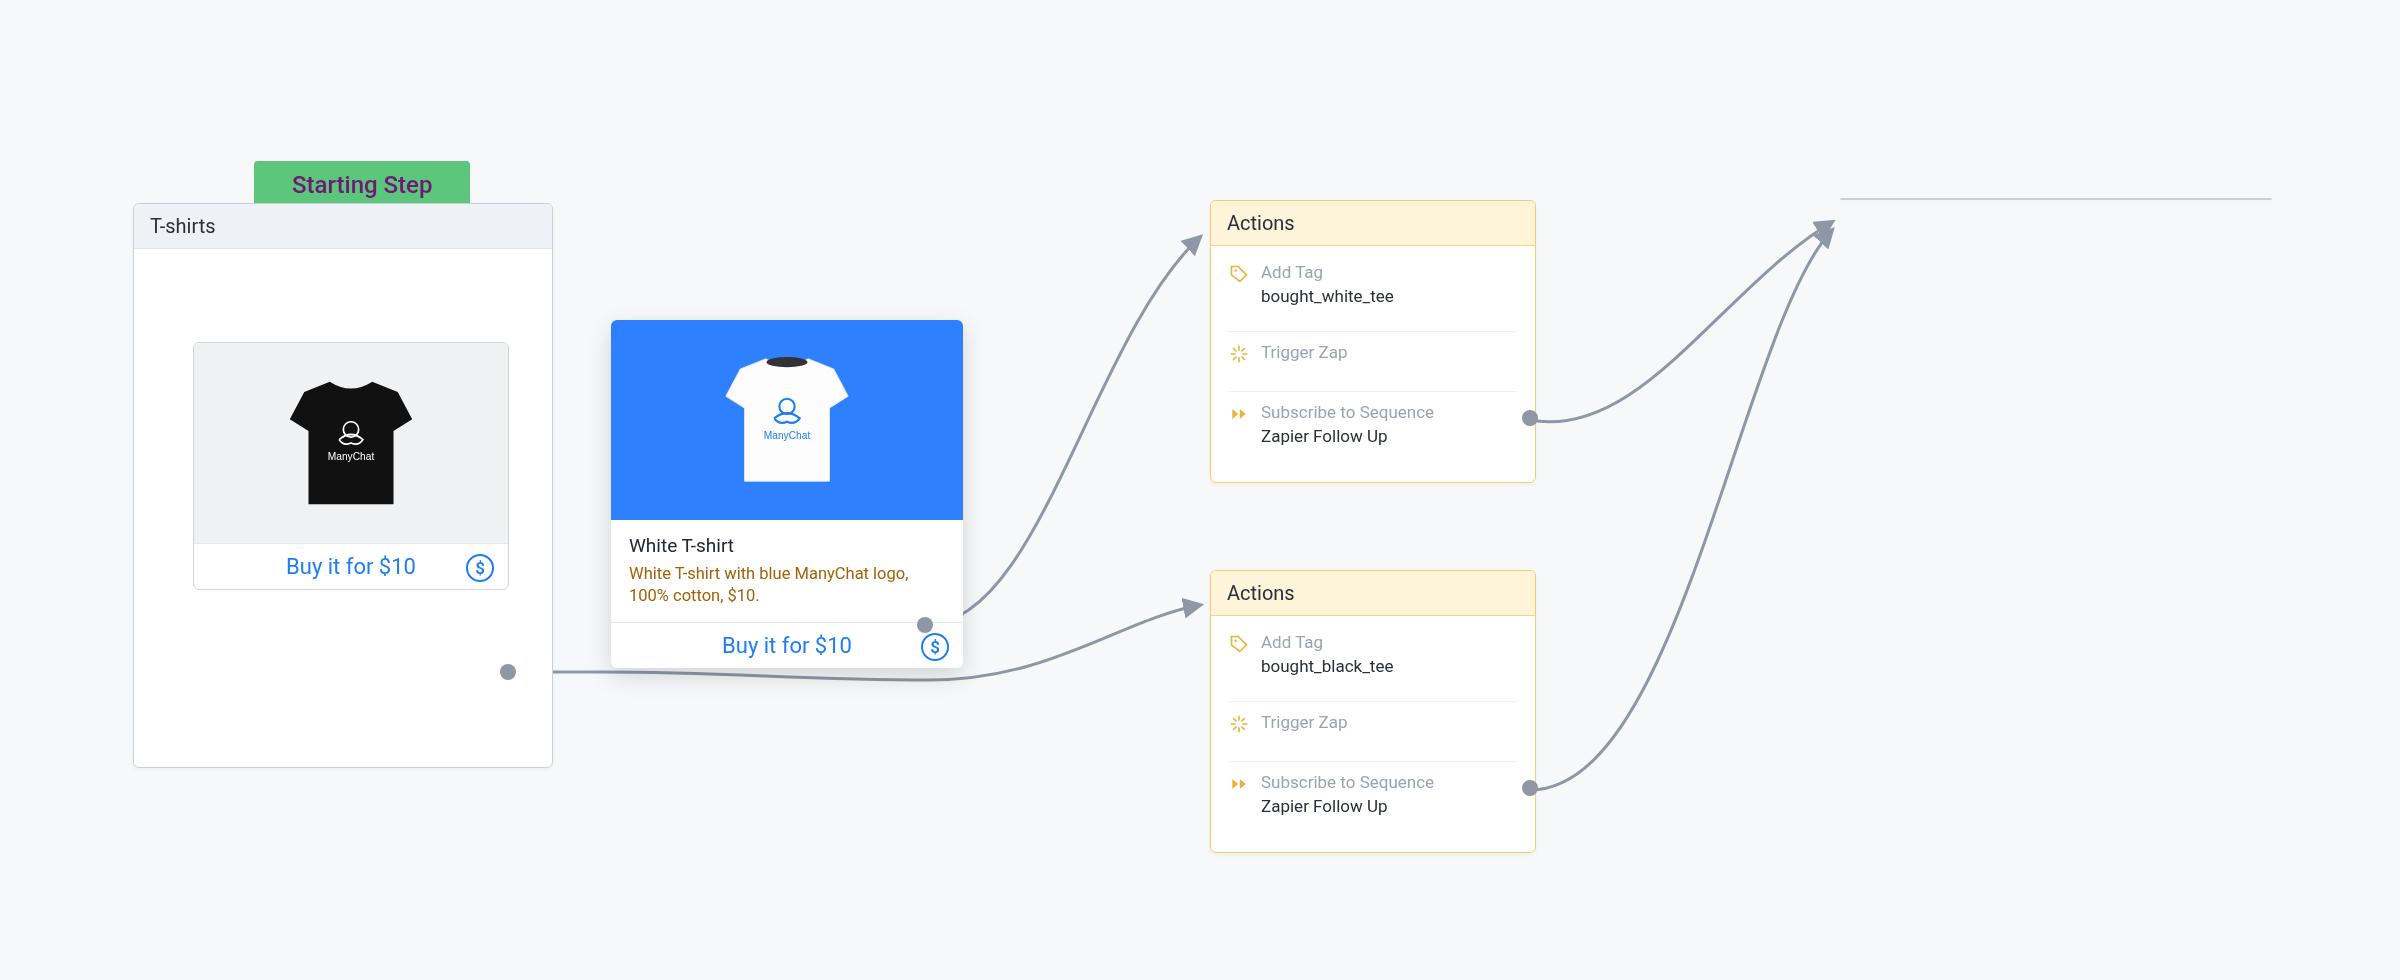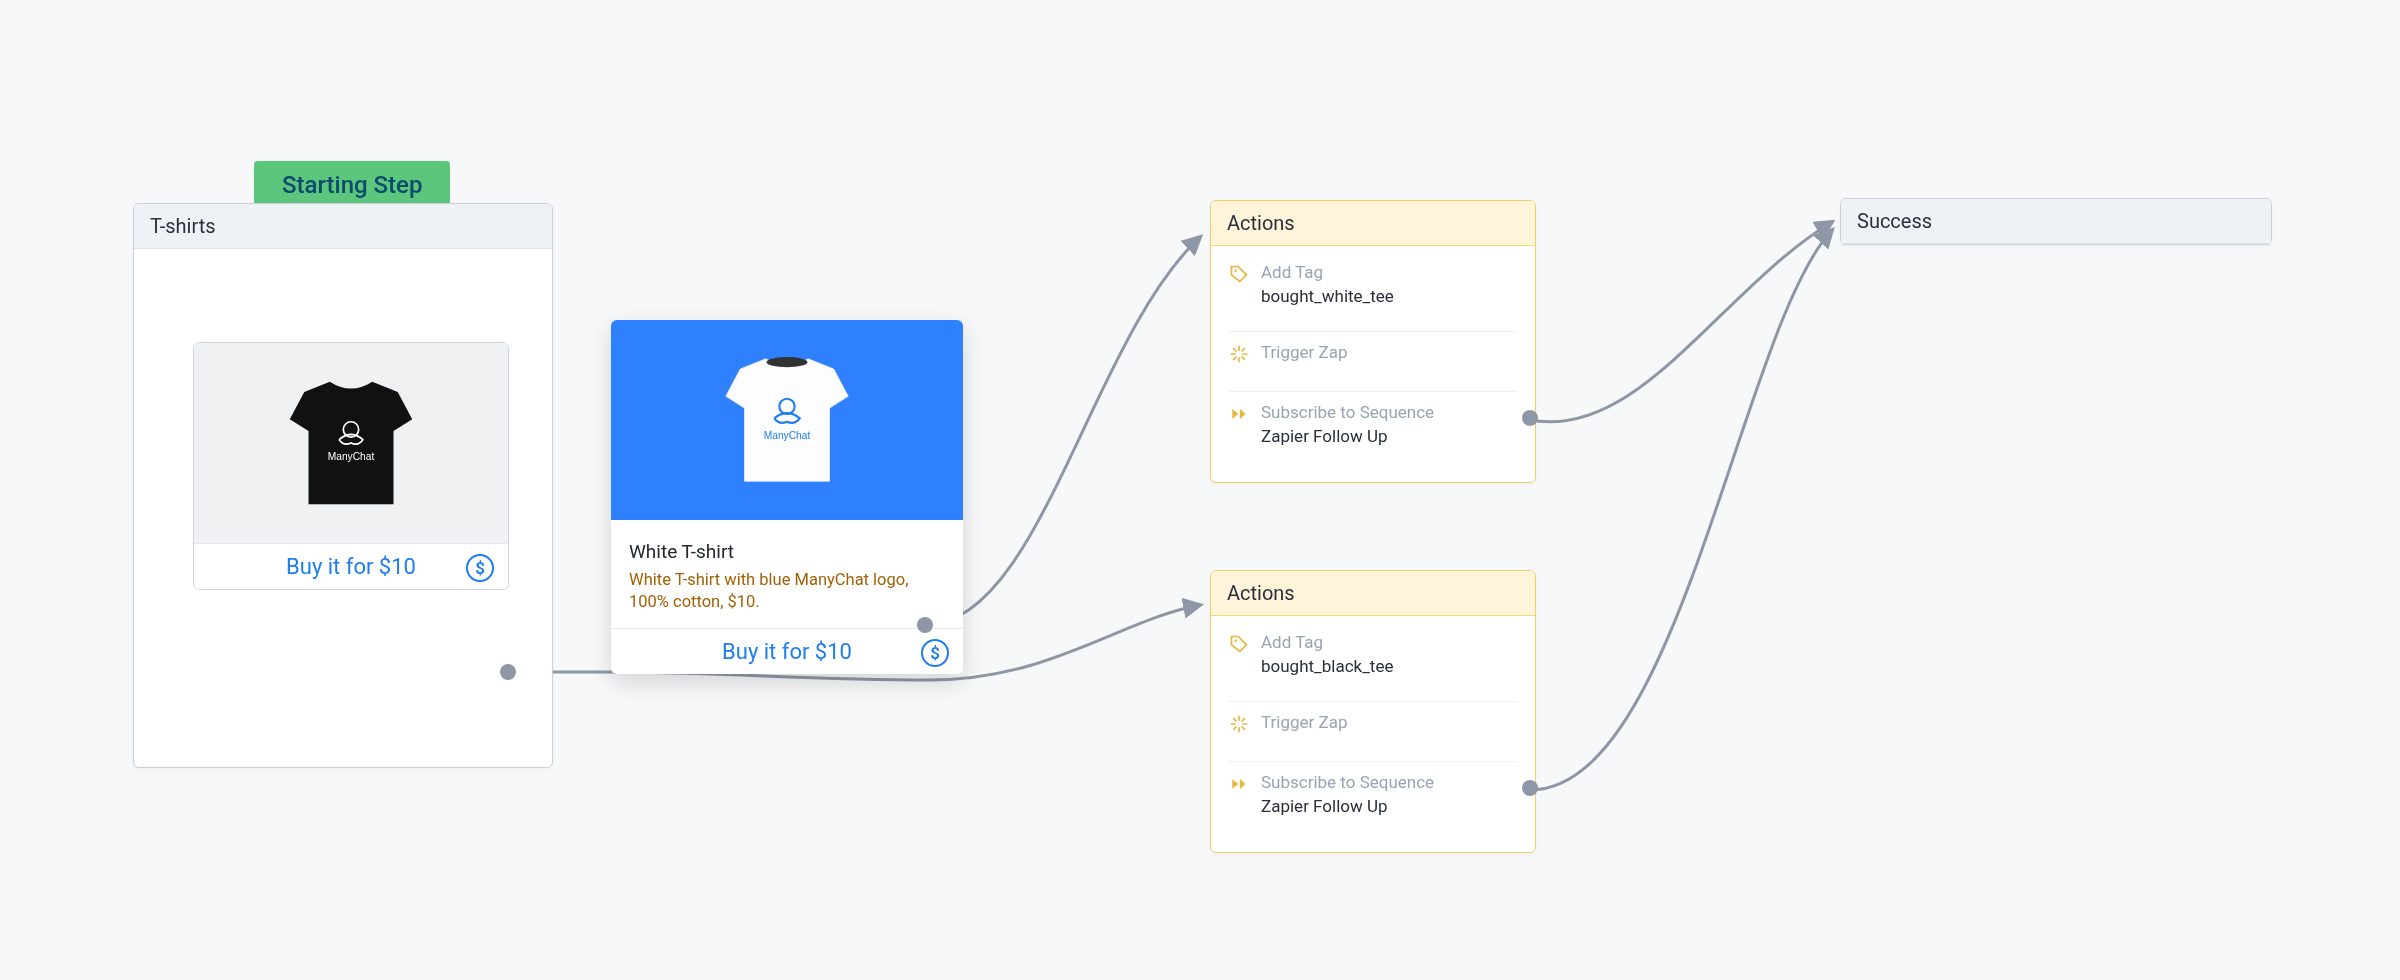--- a/index.html
+++ b/index.html
@@ -19,23 +19,23 @@
   svg.connectors {
     position: absolute;
     top: 0; left: 0;
     width: 2400px;
     height: 980px;
     pointer-events: none;
   }
   .starting-badge {
     position: absolute;
     background: #5bc67c;
-    color: #0c4a6e;
+    color: #701a75;
     font-size: 24px;
-    padding: 10px 28px;
+    padding: 10px 38px;
     border-radius: 4px;
     font-weight: 500;
   }
   .node {
     position: absolute;
     background: #fff;
     border: 1px solid #c9d0db;
     border-radius: 6px;
     box-shadow: 0 2px 4px rgba(0,0,0,0.04);
   }
@@ -79,21 +79,21 @@
   }
   .product-img-area {
     width: 100%;
     height: 200px;
     display: flex;
     align-items: center;
     justify-content: center;
   }
   .black-img-bg { background: #f0f1f3; }
   .white-img-bg { background: #2f80ff; height: 200px; }
-  .product-body { padding: 20px 18px 14px 18px; }
+  .product-body { padding: 14px 18px 14px 18px; }
   .product-title { font-size: 19px; color: #222831; margin-bottom: 6px; }
   .product-desc { font-size: 16.5px; color: #a16207; line-height: 1.35; }
   .product-footer {
     border-top: 1px solid #e3e7ee;
     padding: 10px 18px;
     display: flex;
     align-items: flex-start;
     justify-content: center;
     position: relative;
     font-size: 22px;
@@ -283,16 +283,15 @@
             <path d="M4 6l7 6-7 6V6zm9 0l7 6-7 6V6z" fill="#e8b53a"></path>
           </svg>
         <div class="action-label">Subscribe to Sequence</div>
         <div class="action-value">Zapier Follow Up</div>
       </div>
     </div>
   </div>
   <div class="port-dot" style="left:1522px; top:780px;"></div>
 
   <div class="node success-node" style="left:1840px; top:198px;">
-    <div class="node-header">Success</div>
   </div>
 
 </div>
 
 </body></html>

